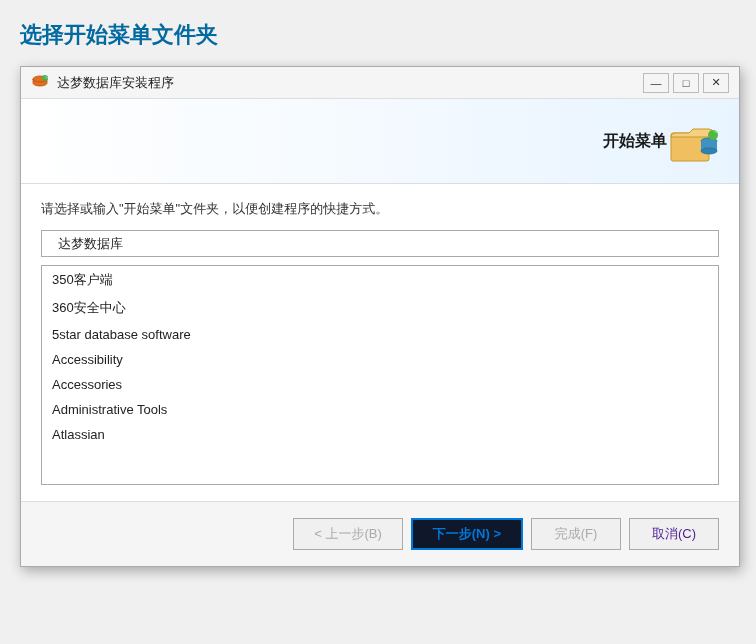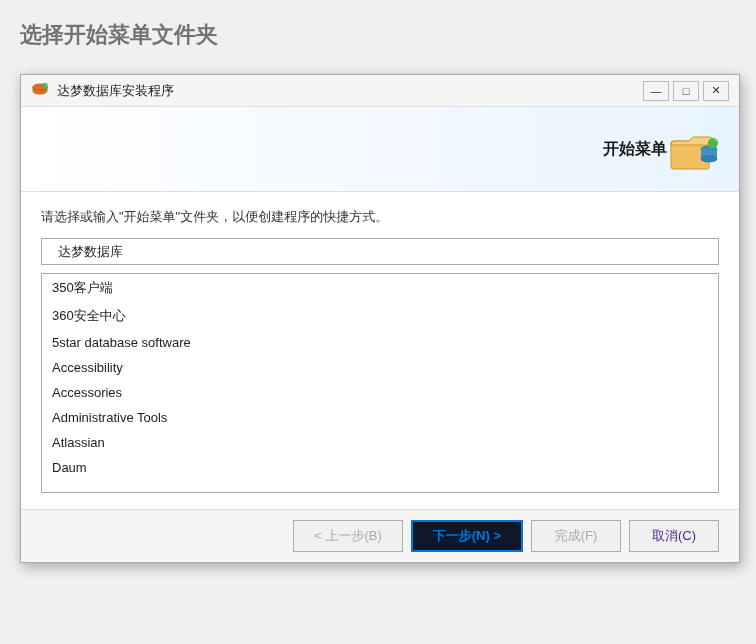--- a/index.html
+++ b/index.html
@@ -8,22 +8,22 @@
       font-family: 'Microsoft YaHei', 'SimHei', Arial, sans-serif;
       font-size: 14px;
       padding: 20px;
       width: 756px;
       min-height: 644px;
     }
 
     .page-title {
       font-size: 22px;
       font-weight: bold;
-      color: #737373;
-      margin-bottom: 24px;
+      color: #0369a1;
+      margin-bottom: 16px;
     }
 
     .dialog-window {
       background: #fff;
       border: 1px solid #aaa;
       box-shadow: 2px 4px 12px rgba(0,0,0,0.3);
       width: 720px;
       margin: 0 auto;
     }
 
@@ -143,21 +143,21 @@
       border-left: 1px solid #ddd;
     }
     .folder-list::-webkit-scrollbar-thumb {
       background: #c0c0c0;
       border: 1px solid #aaa;
     }
 
     
     .dialog-footer {
       border-top: 1px solid #ddd;
-      padding: 10px 20px;
+      padding: 16px 20px;
       display: flex;
       justify-content: flex-end;
       gap: 8px;
       background: #f5f5f5;
     }
 
     .btn {
       padding: 5px 20px;
       font-size: 13px;
       border: 1px solid #aaa;
@@ -224,21 +224,20 @@
     <input type="text" class="folder-input" value="达梦数据库" style="">
     <div class="folder-list">
       <div class="folder-list-inner" id="folder-list-inner">
       <div class="list-item">350客户端</div>
           <div class="list-item">360安全中心</div>
           <div class="list-item">5star database software</div>
           <div class="list-item">Accessibility</div>
           <div class="list-item">Accessories</div>
           <div class="list-item">Administrative Tools</div>
           <div class="list-item">Atlassian</div>
-          <div class="list-item">Daum</div>
         </div>
     </div>
   </div>
 
   <div class="dialog-footer">
     <button class="btn btn-disabled">&lt; 上一步(B)</button>
     <button class="btn btn-primary">下一步(N) &gt;</button>
     <button class="btn btn-disabled">完成(F)</button>
     <button class="btn">取消(C)</button>
   </div>

